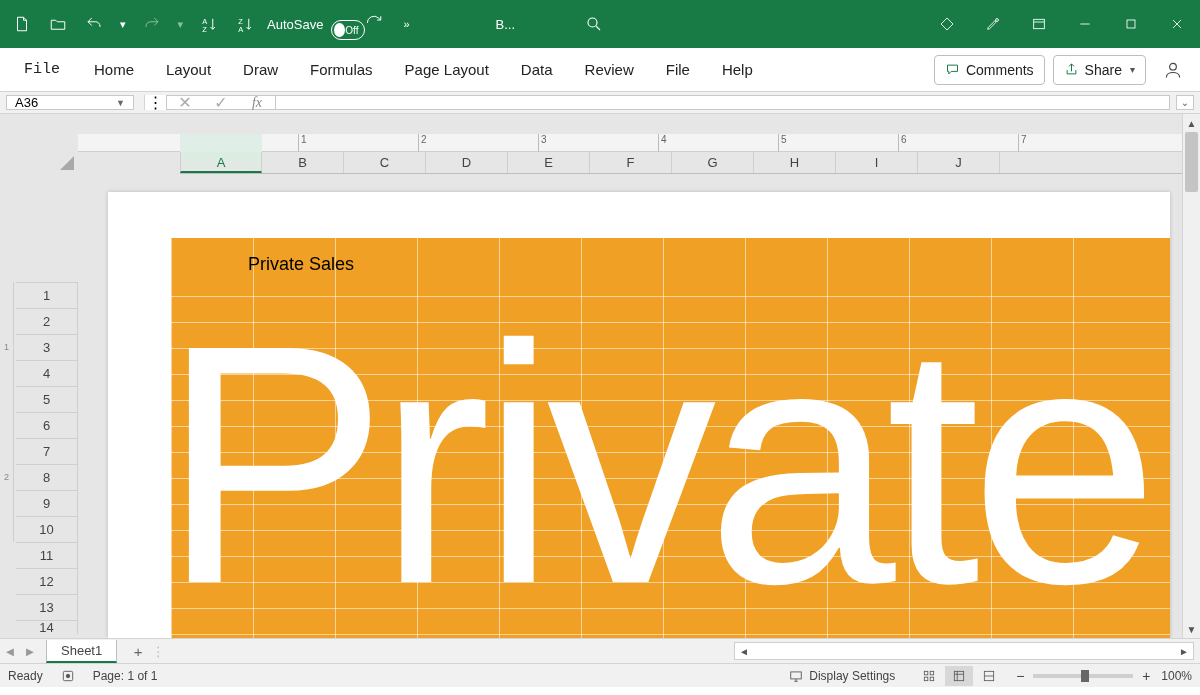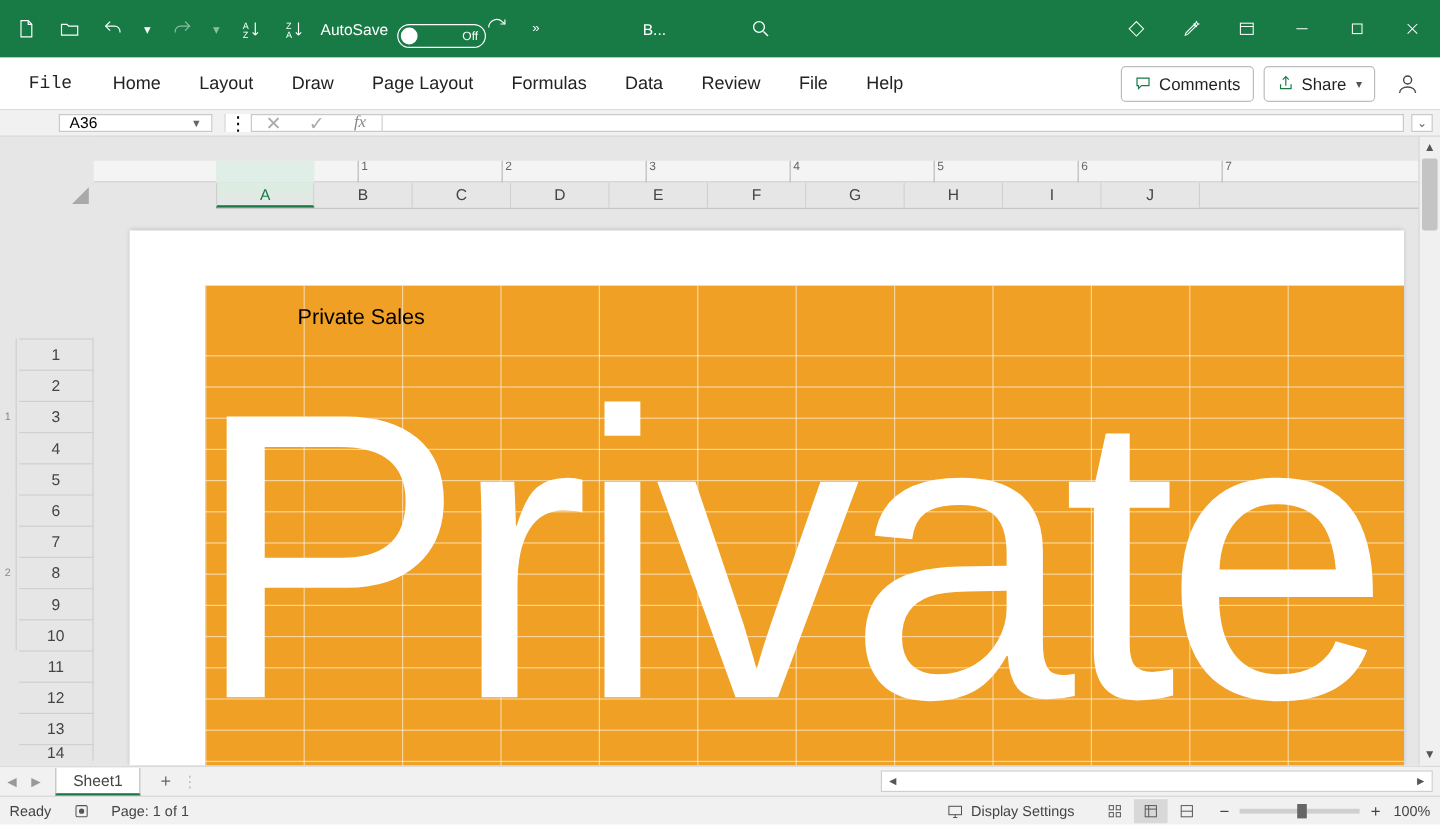--- a/index.html
+++ b/index.html
@@ -4,21 +4,21 @@
 <style>
 * { margin: 0; padding: 0; box-sizing: border-box; font-family: "Segoe UI", Arial, sans-serif; }
 html, body { width: 1200px; height: 695px; overflow: hidden; background: #fff; }
 
 
 .titlebar { height: 48px; background: #187b46; display: flex; align-items: center; color: #fff; font-size: 13px; }
 .titlebar .qat { display: flex; align-items: center; gap: 4px; padding-left: 6px; }
 .titlebar .qat .btn { width: 32px; height: 32px; display: flex; align-items: center; justify-content: center; cursor: pointer; }
 .titlebar .qat .btn svg { width: 18px; height: 18px; stroke: #fff; fill: none; stroke-width: 1.3; }
 .titlebar .autosave { display: flex; align-items: center; gap: 8px; margin-left: 6px; }
-.titlebar .autosave .pill { width: 74px; height: 20px; border: 1.2px solid #fff; border-radius: 10px; display: flex; align-items: center; padding: 0 2px; font-size: 10px; position: relative; margin-top: 12px; }
+.titlebar .autosave .pill { width: 34px; height: 20px; border: 1.2px solid #fff; border-radius: 10px; display: flex; align-items: center; padding: 0 2px; font-size: 10px; position: relative; margin-top: 12px; }
 .titlebar .autosave .pill .knob { width: 14px; height: 14px; background: #fff; border-radius: 50%; }
 .titlebar .autosave .pill .off { margin-left: auto; margin-right: 4px; }
 .titlebar .filename { margin-left: 80px; }
 .titlebar .searchbox { margin-left: 60px; width: 38px; height: 26px; display: flex; align-items: center; justify-content: center; }
 .titlebar .right { margin-left: auto; display: flex; align-items: center; }
 .titlebar .right .btn { width: 46px; height: 48px; display: flex; align-items: center; justify-content: center; cursor: pointer; }
 .titlebar .right .btn svg { width: 16px; height: 16px; stroke: #fff; fill: none; stroke-width: 1.3; }
 .titlebar .chev { font-size: 11px; padding: 0 6px; cursor: pointer; }
 
 
@@ -26,21 +26,21 @@
 .ribbon .tab { padding: 10px 16px; font-size: 15px; cursor: pointer; }
 .ribbon .tab:first-child { padding-left: 14px; padding-right: 18px; font-family: Liberation Mono, monospace; }
 .ribbon .spacer { flex: 1; }
 .ribbon .rbtn { height: 30px; border: 1px solid #bdbdbd; border-radius: 4px; display: flex; align-items: center; padding: 0 10px; font-size: 14px; margin-left: 8px; cursor: pointer; background: #fff; }
 .ribbon .rbtn svg { width: 15px; height: 15px; stroke: #187b46; fill: none; stroke-width: 1.6; margin-right: 6px; }
 .ribbon .rbtn .caret { margin-left: 8px; font-size: 10px; color: #555; }
 .ribbon .person { width: 34px; height: 34px; margin-left: 10px; display: flex; align-items: center; justify-content: center; cursor: pointer; }
 .ribbon .person svg { width: 20px; height: 20px; stroke: #444; fill: none; stroke-width: 1.4; }
 
 
-.fbar { height: 22px; background: #f1f1f1; border-bottom: 1px solid #d4d4d4; display: flex; align-items: stretch; padding-left: 43px; }
+.fbar { height: 22px; background: #f1f1f1; border-bottom: 1px solid #d4d4d4; display: flex; align-items: stretch; }
 .fbar .namebox { width: 128px; border: 1px solid #c9c9c9; background: #fff; display: flex; align-items: center; padding: 0 8px; font-size: 13px; margin: 3px 0 3px 6px; }
 .fbar .namebox .caret { margin-left: auto; font-size: 9px; color: #666; }
 .fbar .sep { width: 10px; }
 .fbar .mini { width: 22px; display: flex; align-items: center; justify-content: center; border-left: 1px solid #d4d4d4; background:#fff; margin:3px 0; }
 .fbar .fxgroup { display: flex; align-items: center; background: #fff; border: 1px solid #c9c9c9; margin: 3px 0; }
 .fbar .fxgroup .ic { width: 36px; display: flex; align-items: center; justify-content: center; color: #aaa; cursor: pointer; }
 .fbar .fxgroup .fx { font-style: italic; font-family: "Times New Roman", serif; color: #888; font-size: 14px; }
 .fbar .formula { flex: 1; background: #fff; border: 1px solid #c9c9c9; border-left: none; margin: 3px 6px 3px 0; }
 .fbar .expand { width: 18px; display:flex; align-items:center; justify-content:center; margin:3px 6px 3px 0; background:#fff; border:1px solid #c9c9c9; font-size:10px; color:#666; cursor:pointer;}
 
@@ -198,22 +198,22 @@
         </svg>
       </div>
   </div>
 </div>
 
 <div class="ribbon">
   <div class="tab">File</div>
   <div class="tab">Home</div>
   <div class="tab">Layout</div>
   <div class="tab">Draw</div>
+  <div class="tab">Formulas</div>
   <div class="tab">Page Layout</div>
-  <div class="tab">Formulas</div>
   <div class="tab">Data</div>
   <div class="tab">Review</div>
   <div class="tab">File</div>
   <div class="tab">Help</div>
   <div class="spacer"></div>
   <div class="rbtn">
     <svg viewBox="0 0 24 24">
         <path d="M4 5h16v10H10l-4 4v-4H4z"></path>
       </svg>
     <span>Comments</span>

